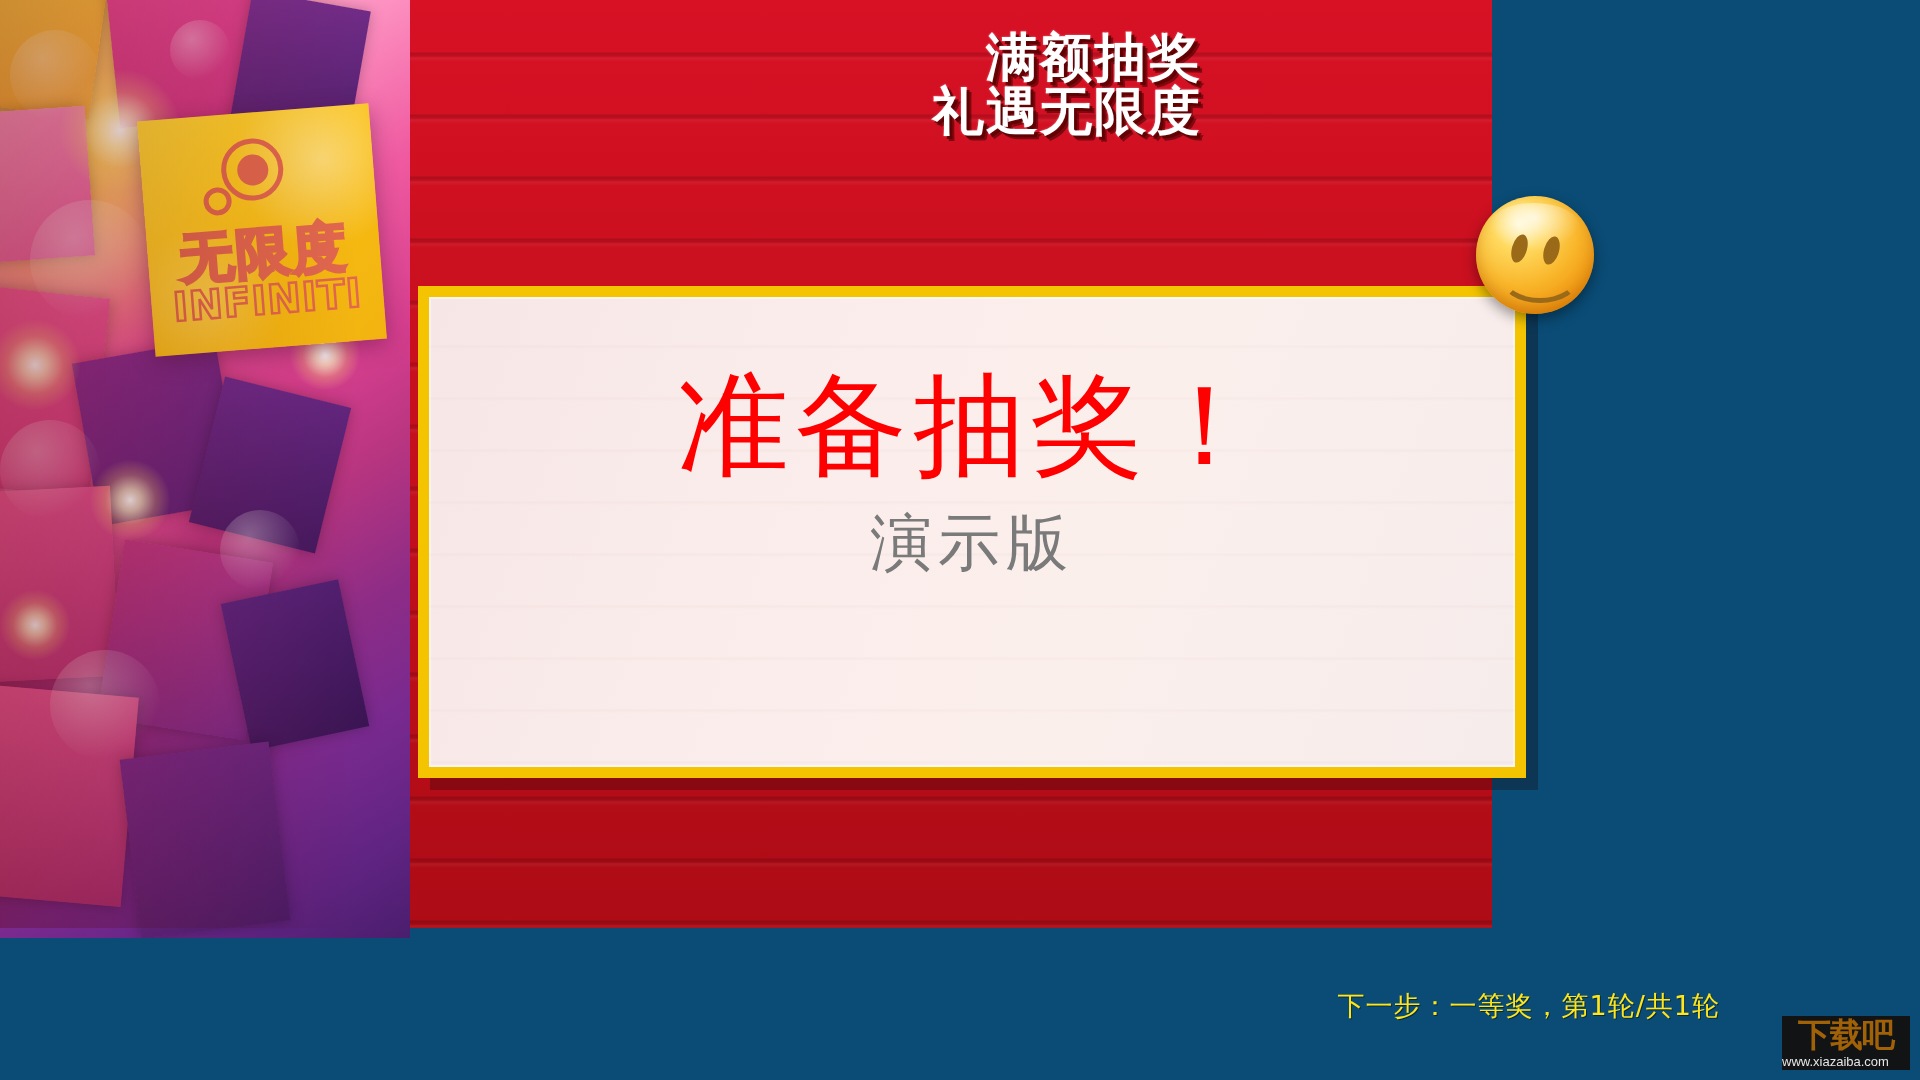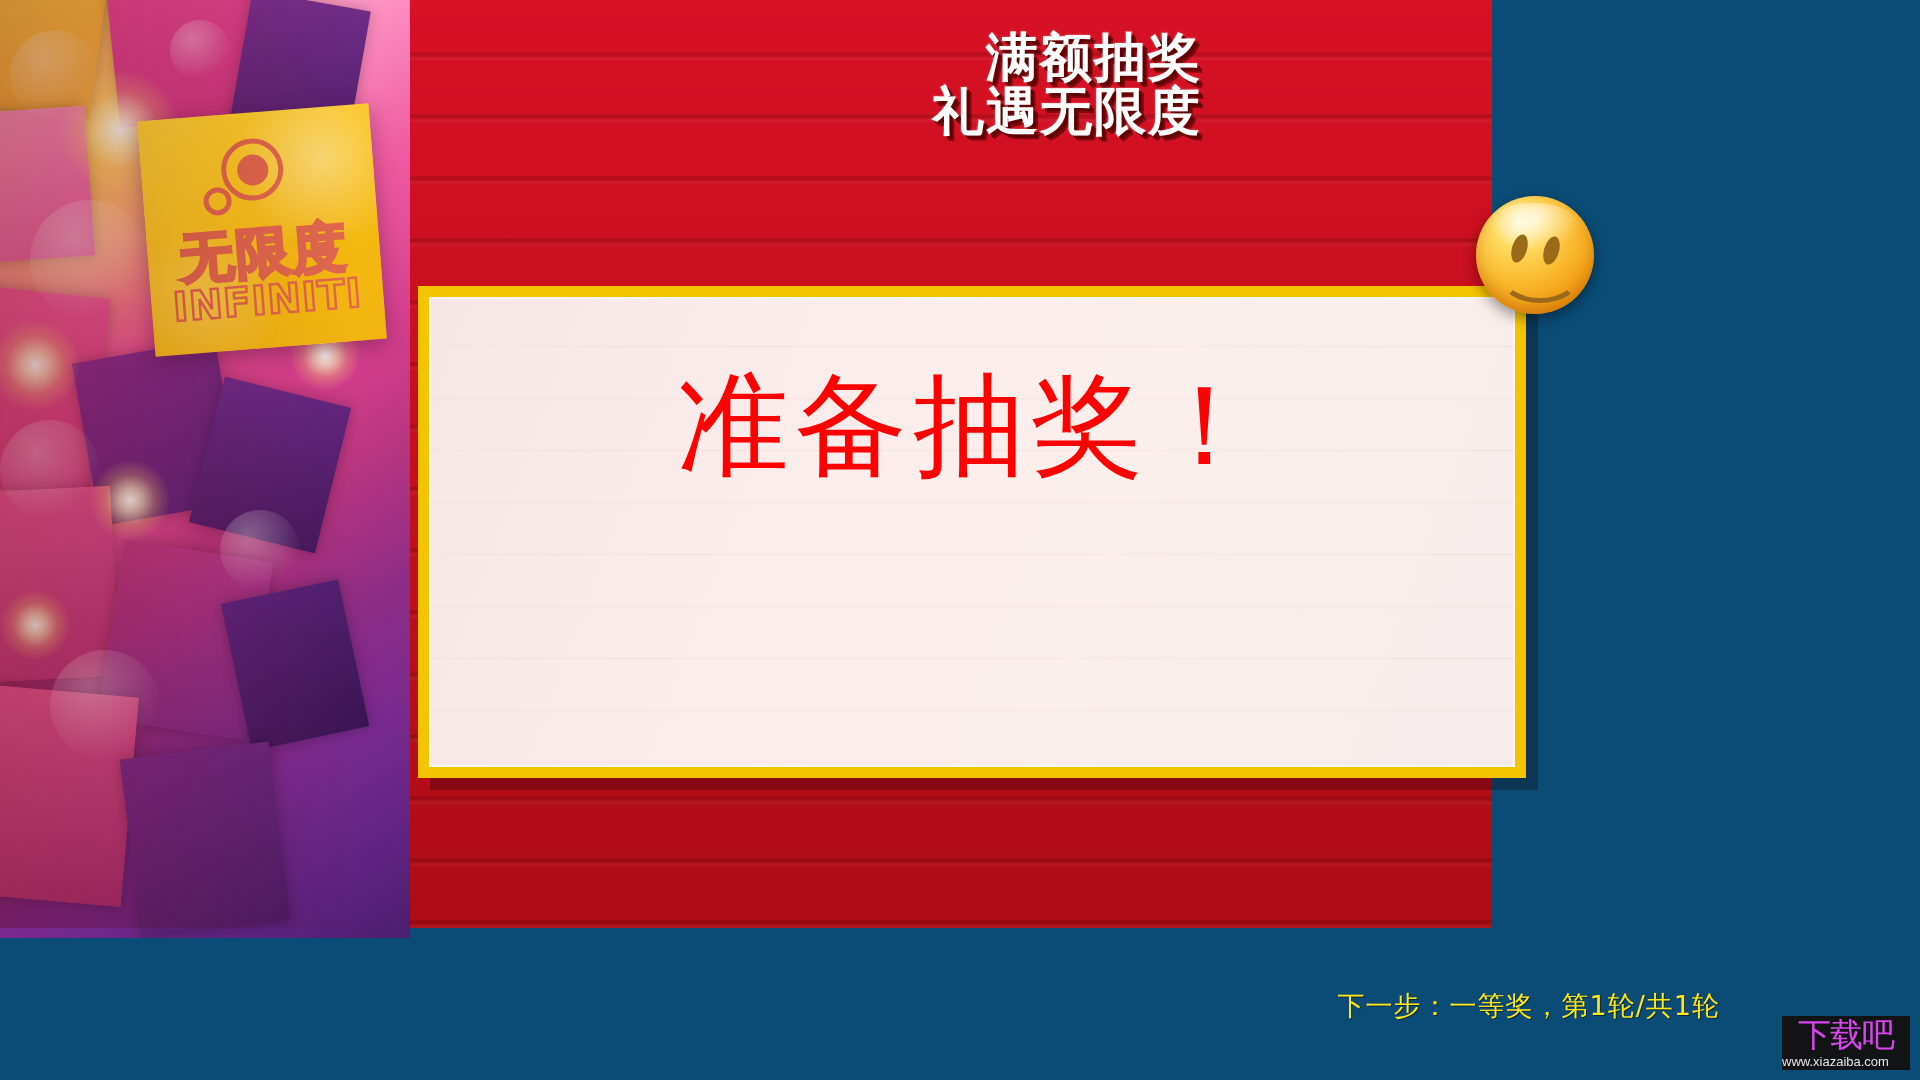--- a/index.html
+++ b/index.html
@@ -315,23 +315,23 @@
     width: 128px;
     height: 54px;
     background: #111315;
     overflow: hidden;
   }
   .watermark .wm-cn {
     position: absolute;
     left: 0; right: 0;
     top: 0px;
     text-align: center;
-    color: #d946ef;
+    color: #a16207;
     font-size: 33px;
-    font-weight: 400;
+    font-weight: 700;
     line-height: 38px;
     letter-spacing: -1px;
     font-family: "DejaVu Sans", "Liberation Sans", sans-serif;
   }
   .watermark .wm-url {
     position: absolute;
     left: 0; right: 0;
     bottom: 1px;
     color: #e6e6e6;
     font-size: 13px;
@@ -393,20 +393,21 @@
       <div class="ln ln2">礼遇无限度</div>
     </div>
 
   </div>
 
   <div class="content-card-wrap">
     <div class="content-card-shadow"></div>
     <div class="content-card">
       <div class="sheen"></div>
       <div class="card-title">准备抽奖！</div>
+      <div class="card-subtitle">演示版</div>
     </div>
   </div>
 
   <div class="smiley">
     <div class="hl"></div>
     <div class="eye l"></div>
     <div class="eye r"></div>
     <div class="mouth"></div>
   </div>
 

